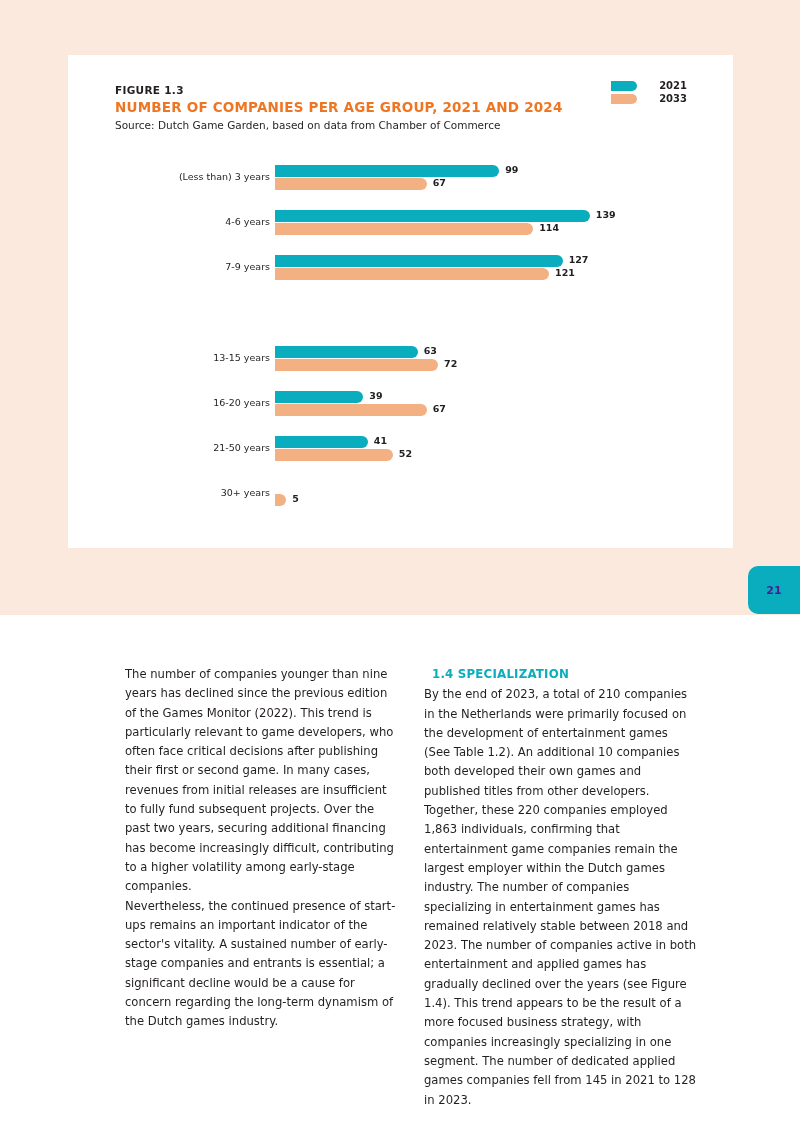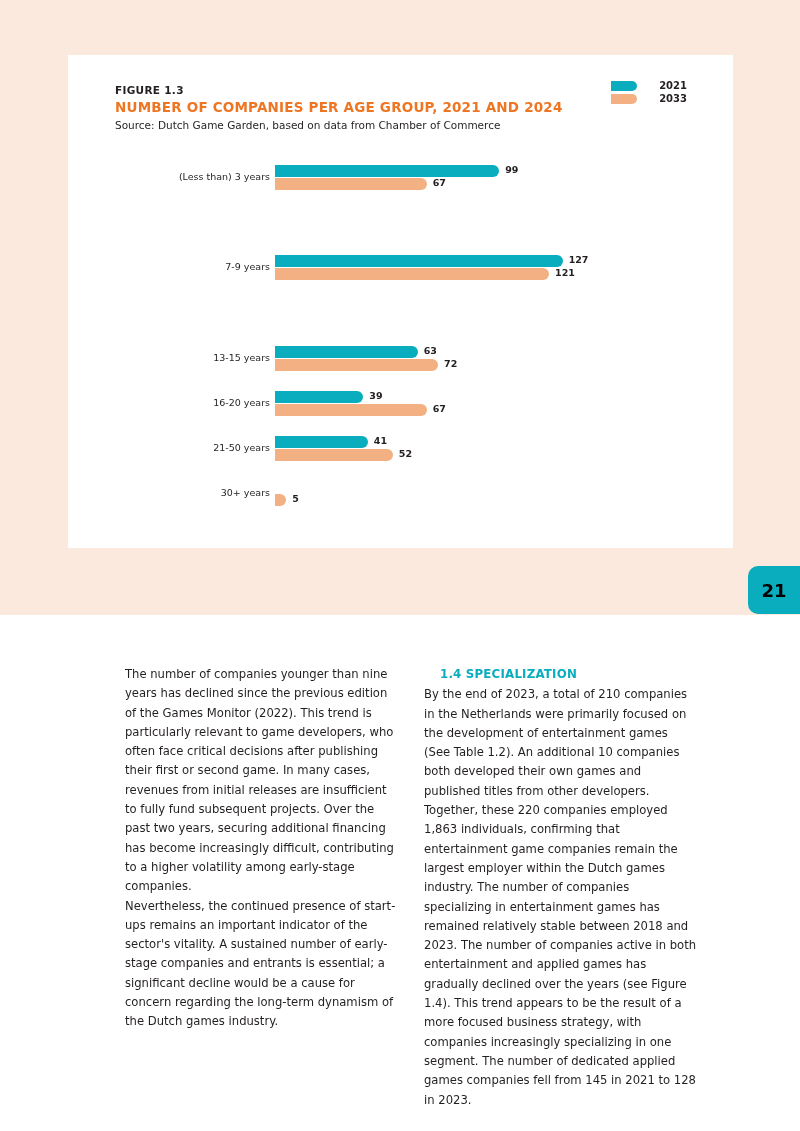--- a/index.html
+++ b/index.html
@@ -127,22 +127,22 @@
 
   
   #page-tab {
     position: absolute;
     right: 0;
     top: 566px;
     width: 52px;
     height: 48px;
     background: #0aadbd;
     border-radius: 10px 0 0 10px;
-    color: #000000;
-    font-size: 18px;
+    color: #4c1d95;
+    font-size: 11px;
     font-weight: bold;
     display: flex;
     align-items: center;
     justify-content: center;
   }
 
   
   #body-area {
     position: absolute;
     left: 13px; top: 615px;
@@ -158,21 +158,21 @@
     line-height: 19.3px;
     color: #231f20;
   }
   #col-left  { left: 112px; }
   #col-right { left: 411px; }
   .section-head {
     font-size: 11.8px;
     font-weight: bold;
     color: #0aadbd;
     letter-spacing: 0.2px;
-    margin: 0 0 1px 16px;
+    margin: 0 0 1px 8px;
     white-space: nowrap;
   }
   .para { margin: 0; }
 </style>
 </head>
 <body>
 
 <div id="peach-band"></div>
 
 <div id="chart-card">
@@ -193,20 +193,27 @@
   </div>
 
   <div id="plot">
       <div class="group" style="top: 0px;">
         <div class="cat-label">(Less than) 3 years</div>
         <div class="bar teal" style="width: 224.235px; background: rgb(10, 173, 189);"></div>
         <div class="bar-value teal-v" style="left: 437.235px;">99</div>
         <div class="bar peach" style="width: 151.755px; background: rgb(243, 177, 131);"></div>
         <div class="bar-value peach-v" style="left: 364.755px;">67</div>
       </div>
+      <div class="group" style="top: 45.2px;">
+        <div class="cat-label">4-6 years</div>
+        <div class="bar teal" style="width: 314.835px; background: rgb(10, 173, 189);"></div>
+        <div class="bar-value teal-v" style="left: 527.835px;">139</div>
+        <div class="bar peach" style="width: 258.21px; background: rgb(243, 177, 131);"></div>
+        <div class="bar-value peach-v" style="left: 471.21px;">114</div>
+      </div>
       <div class="group" style="top: 90.4px;">
         <div class="cat-label">7-9 years</div>
         <div class="bar teal" style="width: 287.655px; background: rgb(10, 173, 189);"></div>
         <div class="bar-value teal-v" style="left: 500.655px;">127</div>
         <div class="bar peach" style="width: 274.065px; background: rgb(243, 177, 131);"></div>
         <div class="bar-value peach-v" style="left: 487.065px;">121</div>
       </div>
       <div class="group" style="top: 180.8px;">
         <div class="cat-label">13-15 years</div>
         <div class="bar teal" style="width: 142.695px; background: rgb(10, 173, 189);"></div>

